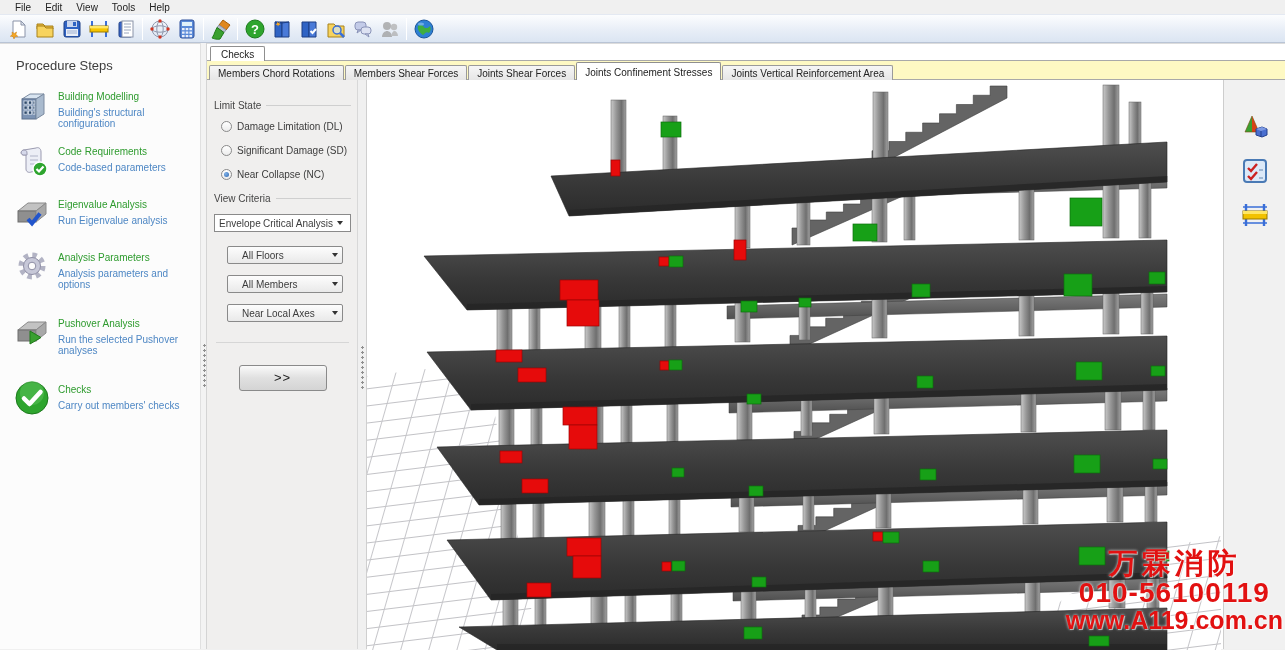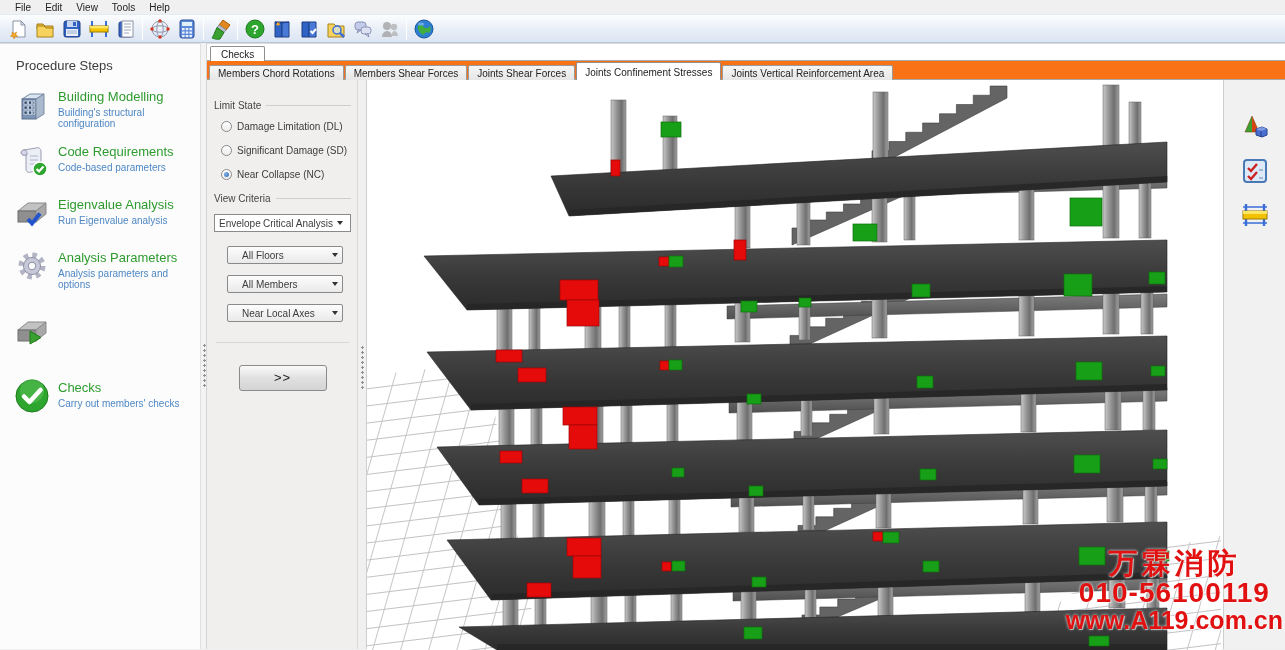--- a/index.html
+++ b/index.html
@@ -14,32 +14,32 @@
   .toolbar { height:29px; background:linear-gradient(#fcfdfe,#e8eef7 55%,#dbe5f2); border-top:1px solid #e4e9f2; border-bottom:1px solid #b9c4d5; display:flex; align-items:center; padding-left:4px; }
   .tbtn { width:27px; height:26px; display:flex; align-items:center; justify-content:center; border-radius:3px; }
   .tsep { width:1px; height:22px; background:#b4bfd0; border-right:1px solid #fff; margin:0 3px; }
 
   
   .main-row { display:flex; height:606px; }
   .sidebar { width:200px; background:#fcfcfc; border-top:1px solid #dcdcdc; padding:10px 0 0 14px; overflow:hidden; }
   .sb-title { font-size:13px; color:#3d3d3d; margin:4px 0 14px 2px; }
   .sb-item { display:flex; align-items:flex-start; margin-bottom:13px; cursor:pointer; }
   .sb-item .sb-ic { width:38px; flex:0 0 38px; margin-right:6px; }
-  .sb-item .sb-t { font-size:13px; color:#2e9b2e; line-height:15px; padding-top:2px;}
+  .sb-item .sb-t { font-size:10px; color:#2e9b2e; line-height:15px; padding-top:2px;}
   .sb-item .sb-s { font-size:10px; color:#4e87c4; margin-top:3px; }
   .sb-item.gap1 { margin-bottom:24px; }
   .v-splitter { width:7px; background:#f3f3f3; border-left:1px solid #e0e0e0; border-right:1px solid #d4d4d4; position:relative; }
   .v-splitter .grip { position:absolute; left:2px; top:300px; width:3px; height:46px;
      background:radial-gradient(circle,#8f8f8f 1px,transparent 1.3px); background-size:3px 5px; }
 
   
   .main-area { flex:1; background:#fff; display:flex; flex-direction:column; border-top:1px solid #dcdcdc; min-width:0;}
   .ptab-strip { height:17px; background:#fff; border-bottom:1px solid #a9a9a9; padding-left:3px; display:flex; align-items:flex-end; }
   .ptab { font-size:10px; color:#222; background:#fff; border:1px solid #8f8f8f; border-bottom:none; border-radius:2px 2px 0 0; padding:2px 10px 1px; position:relative; top:1px; z-index:2;}
-  .stab-strip { height:19px; background:#f97316; border-bottom:1px solid #a9a9a9; padding-left:2px; display:flex; align-items:flex-end; }
+  .stab-strip { height:19px; background:#fef9c3; border-bottom:1px solid #a9a9a9; padding-left:2px; display:flex; align-items:flex-end; }
   .stab { font-size:10px; color:#222; background:linear-gradient(#f6f6f6,#e6e6e6); border:1px solid #9a9a9a; border-bottom:none; border-radius:2px 2px 0 0; padding:2px 8px 1px; margin-right:1px; white-space:nowrap; position:relative; top:1px; height:15px;}
   .stab.active { background:#fff; height:18px; z-index:3; padding-top:4px; border-color:#8f8f8f; }
 
   .content-row { flex:1; display:flex; min-height:0; }
 
   
   .opanel { width:151px; flex:0 0 151px; background:#f0efee; border-right:1px solid #d8d8d8; padding:20px 6px 0 7px; font-size:10px; color:#3c3c3c; }
   .grp-label { display:flex; align-items:center; color:#454545; margin-bottom:10px; }
   .grp-label span { margin-right:5px; white-space:nowrap; }
   .grp-label::after { content:""; flex:1; height:1px; background:#cfcfcf; }
@@ -292,20 +292,24 @@
       </div>
 
       <div class="sb-item gap1">
         <div class="sb-ic">
           <svg width="36" height="36">
               <path d="M4 16l10-8h18l-10 8z" fill="#c2c2c2" stroke="#8a8a8a"></path>
               <rect x="4" y="16" width="18" height="11" fill="#8f8f8f" stroke="#6e6e6e"></rect>
               <path d="M22 27l10-8v-11l-10 8z" fill="#a8a8a8" stroke="#8a8a8a"></path>
               <path d="M16 17l11 6.5-11 6.5z" fill="#3aa030" stroke="#1f7a18"></path>
             </svg>
+        </div>
+        <div>
+          <div class="sb-t">Pushover Analysis</div>
+          <div class="sb-s">Run the selected Pushover analyses</div>
         </div>
       </div>
 
       <div class="sb-item gap1">
         <div class="sb-ic">
           <svg width="36" height="36">
               <circle cx="18" cy="18" r="16" fill="#2ea52e"></circle>
               <circle cx="18" cy="18" r="16" fill="none" stroke="#1c7a1c"></circle>
               <circle cx="18" cy="13" r="12" fill="#5cc45c" opacity=".5"></circle>
               <path d="M10 18.5l5.5 5.5 11-12" fill="none" stroke="#fff" stroke-width="4.5" stroke-linecap="round" stroke-linejoin="round"></path>

